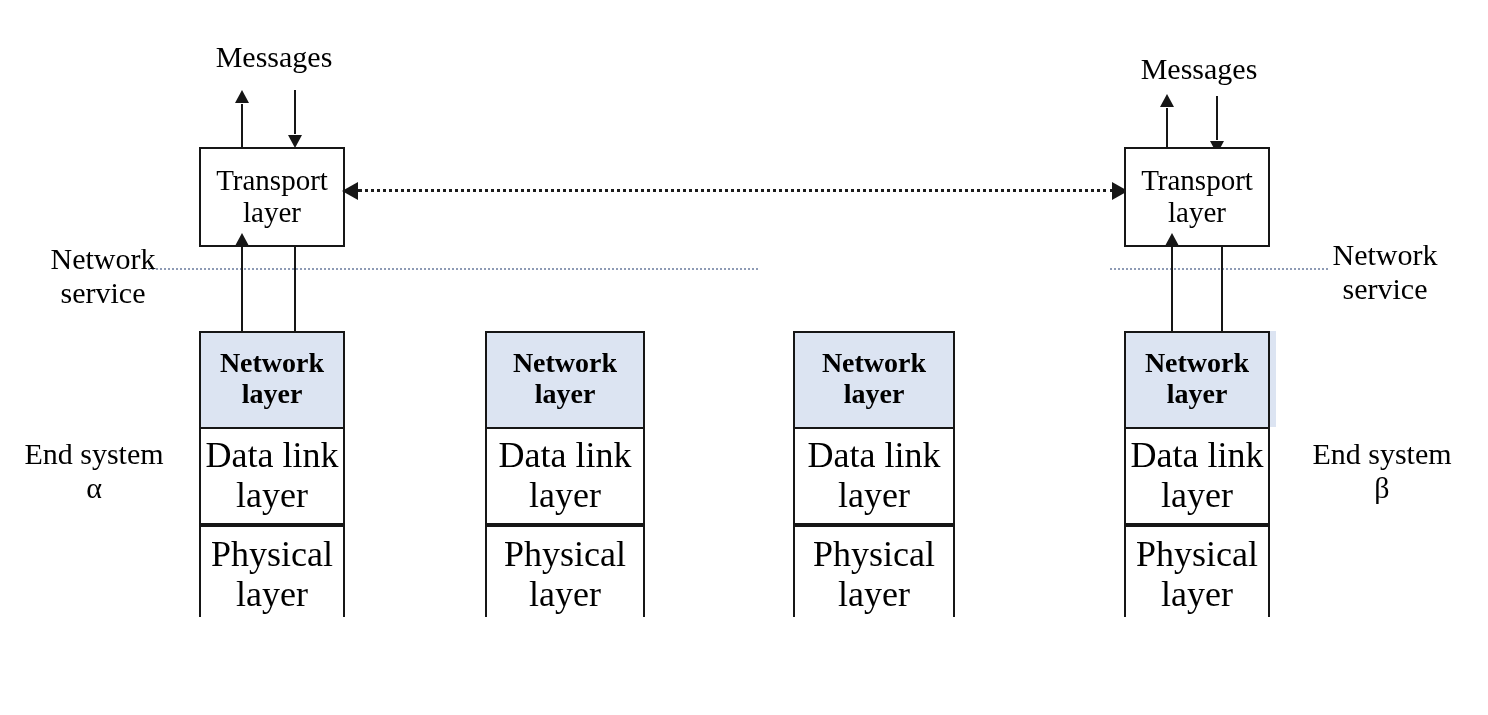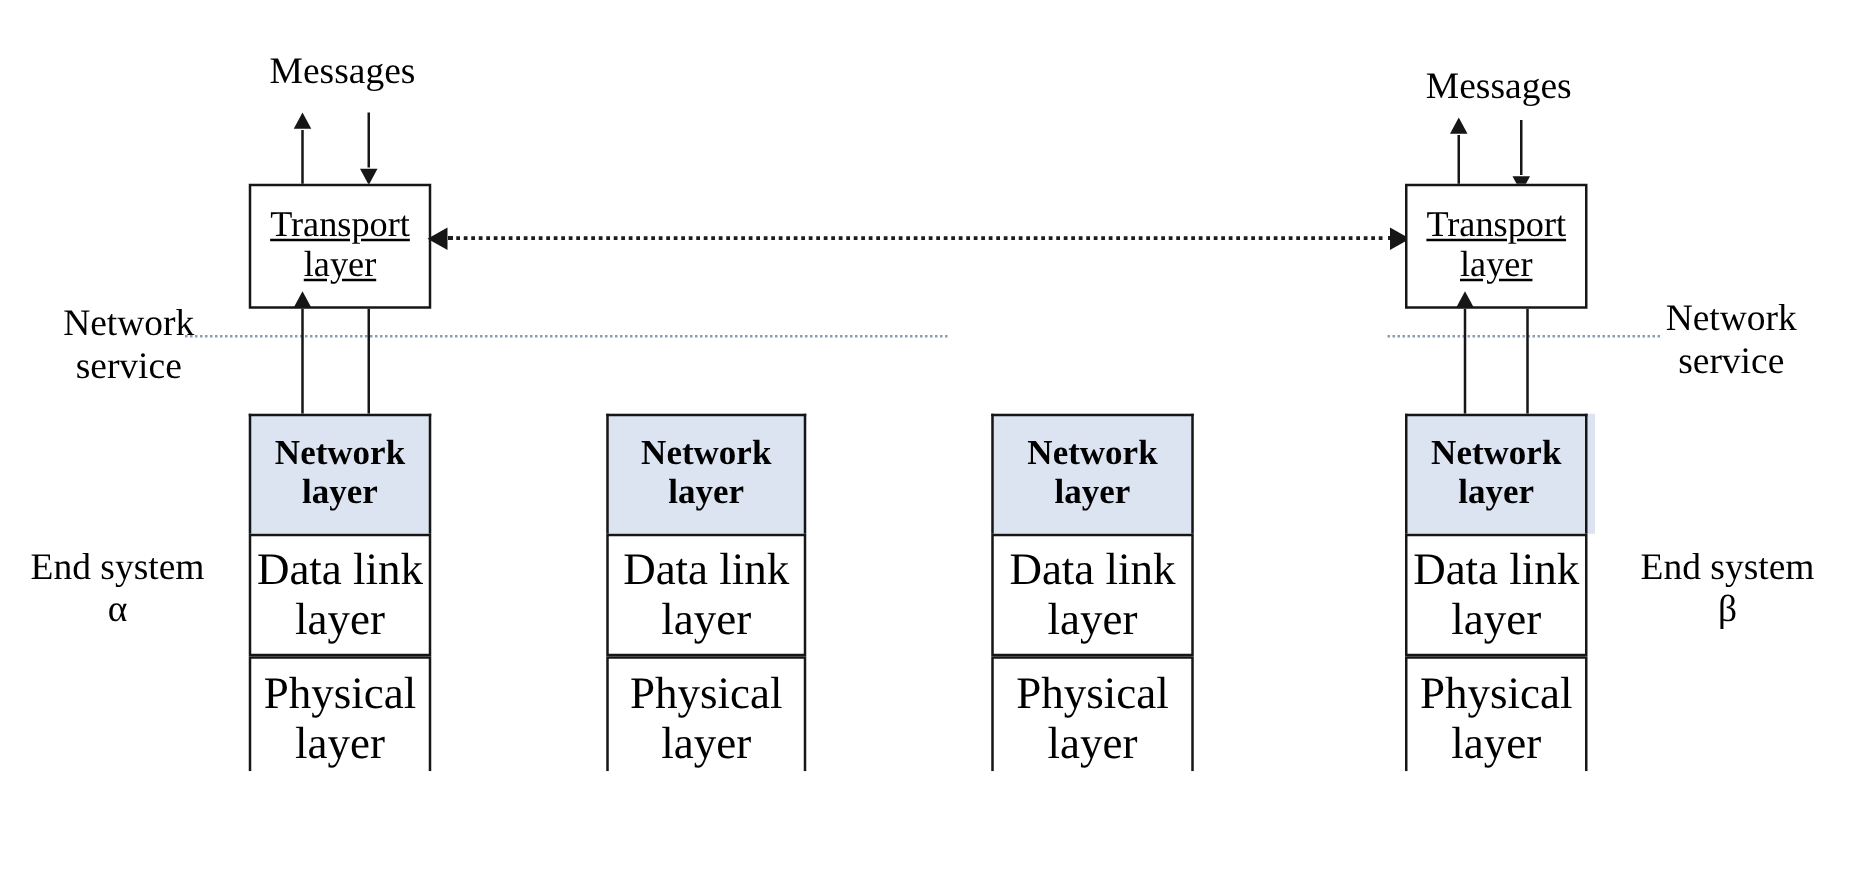--- a/index.html
+++ b/index.html
@@ -37,21 +37,21 @@
     border: 2px solid #161616;
     background: #ffffff;
     display: flex;
     align-items: center;
     justify-content: center;
     text-align: center;
     font-size: 36px;
     line-height: 1.1;
     white-space: pre-line;
   }
-  .box-transport { font-size: 29px; text-decoration: underline; }
+  .box-transport { font-size: 29px; }
   .net-fill {
     position: absolute;
     background: #dce4f2;
     z-index: 0;
   }
   .net-text {
     position: absolute;
     z-index: 2;
     display: flex;
     align-items: center;

